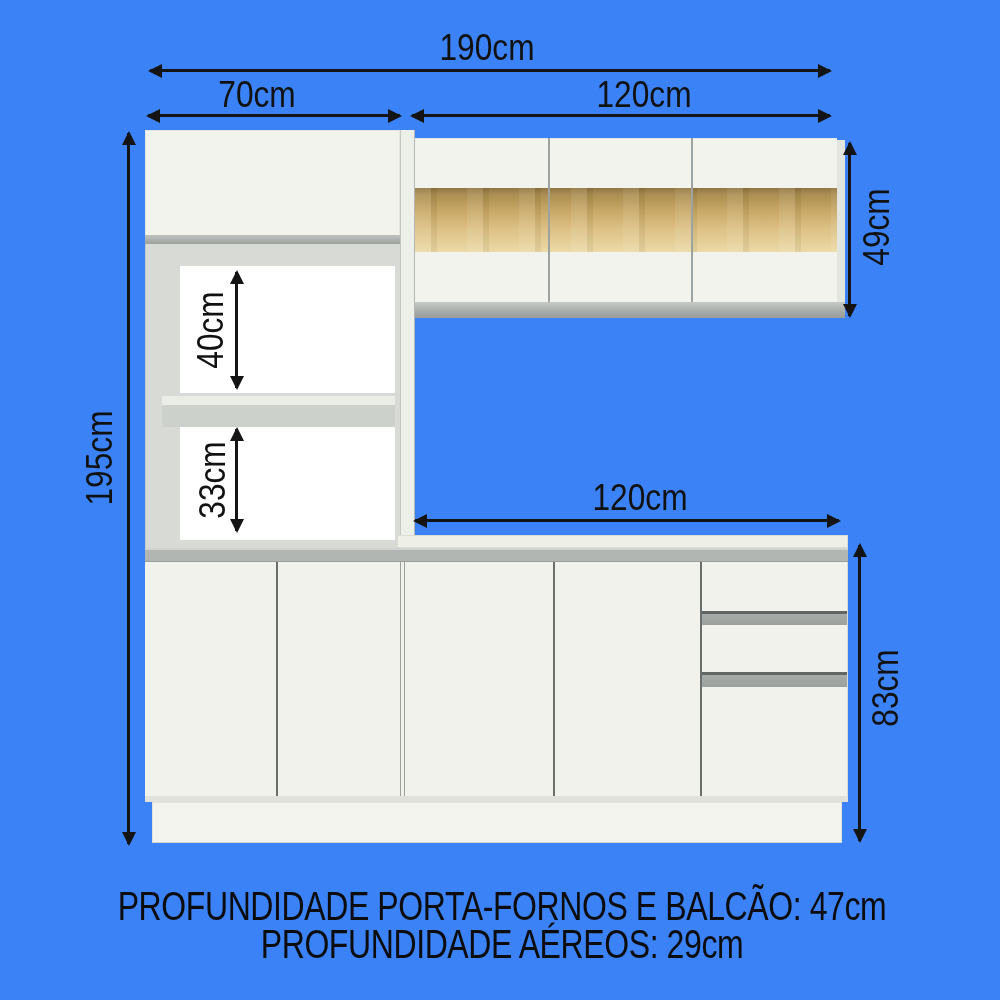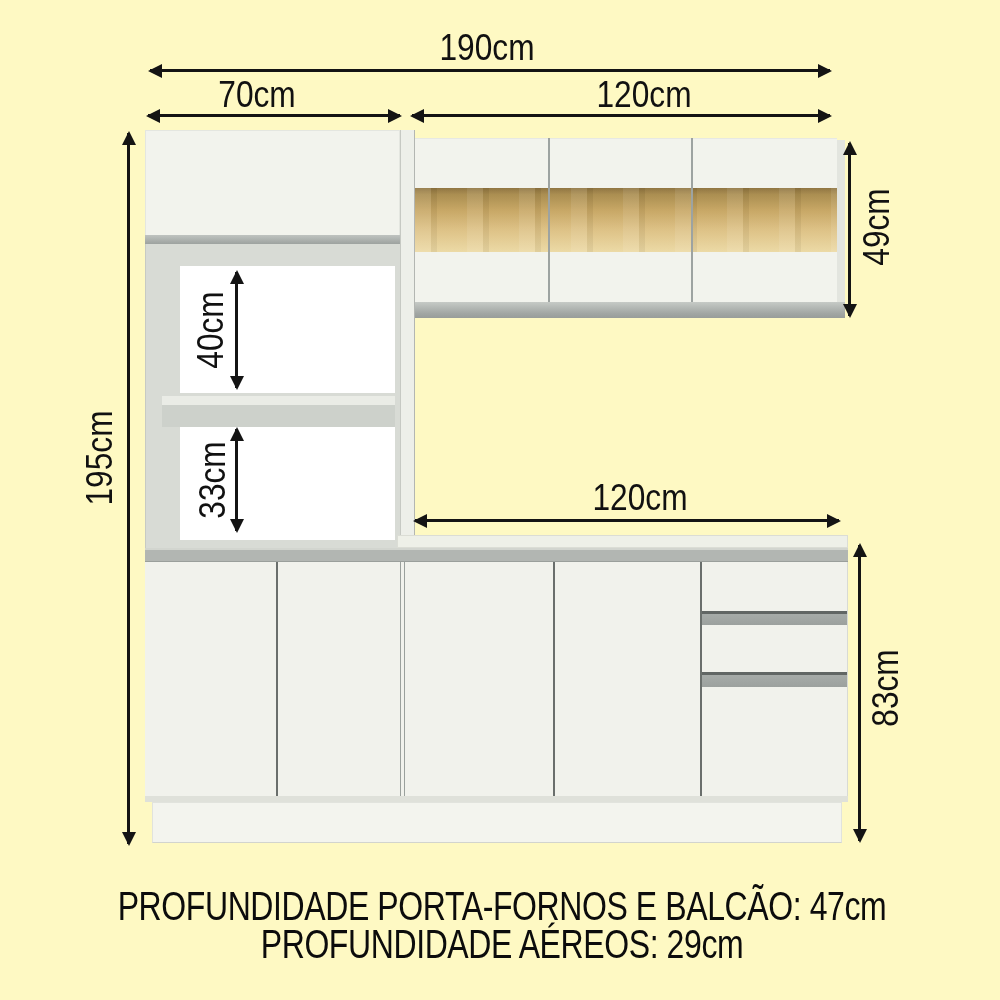--- a/index.html
+++ b/index.html
@@ -1,17 +1,17 @@
 <!DOCTYPE html>
 <html><head>
 <meta charset="utf-8">
 <style>
   html,body{margin:0;padding:0;background:#ffffff;}
   .stage{
-    position:relative;width:1000px;height:1000px;background:#fef9c3;
+    position:relative;width:1000px;height:1000px;background:#3b82f6;
     font-family:"Liberation Sans","DejaVu Sans",sans-serif;overflow:hidden;
   }
   .abs{position:absolute;box-sizing:border-box;}
 
   
   .panel{background:#f2f3ed;}
   .tower-top-door{left:145px;top:130px;width:255px;height:105px;border:1px solid #e4e6e0;border-bottom:none;}
   .tower-door-handle{left:145px;top:235px;width:255px;height:9px;background:linear-gradient(180deg,#bfc3c0,#9da29f);}
   .tower-frame{left:145px;top:244px;width:255px;height:304px;background:#d8dbd5;border-left:1px solid #c7cac4;}
   .niche-upper{left:180px;top:266px;width:215px;height:127px;background:#ffffff;}

